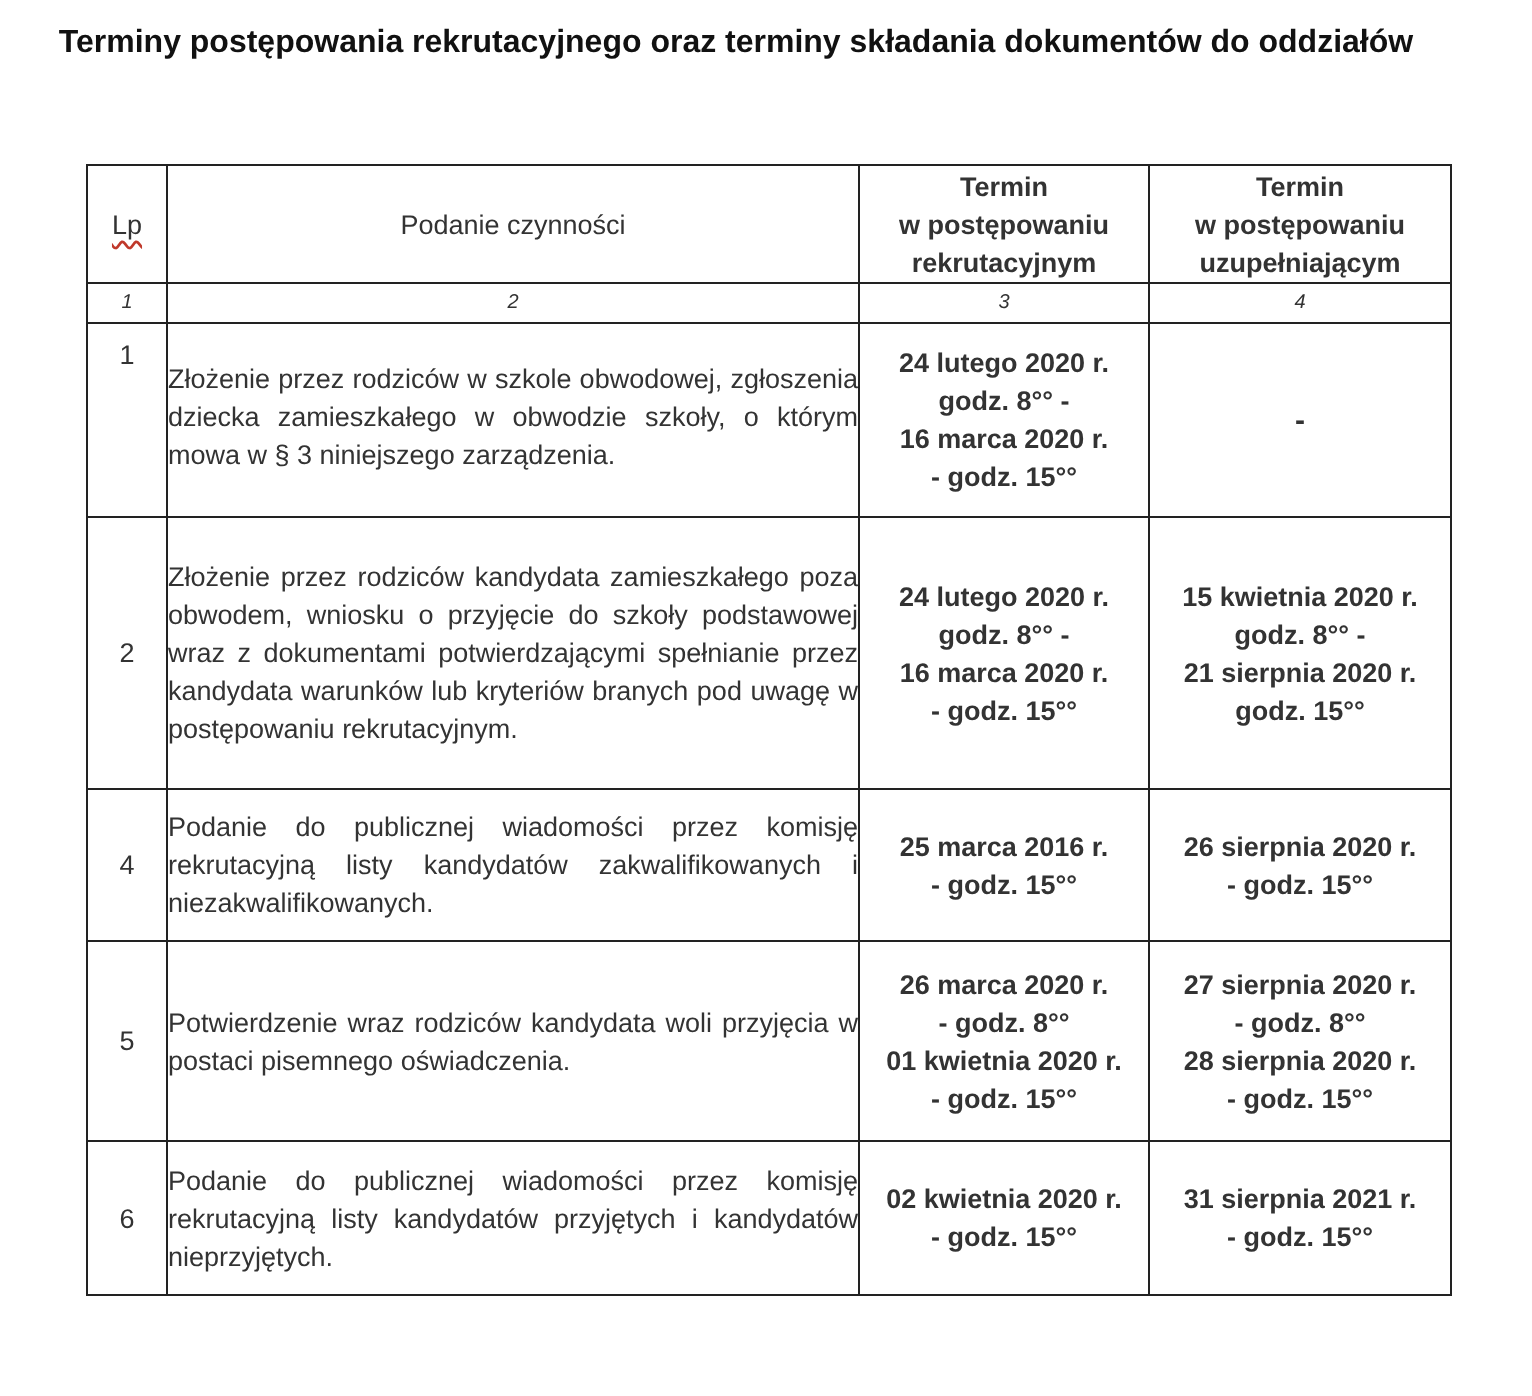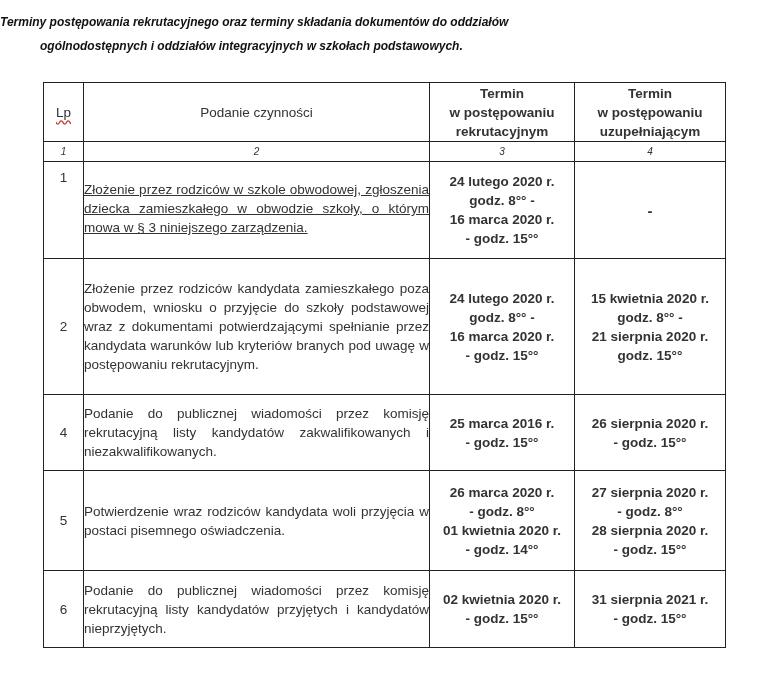--- a/index.html
+++ b/index.html
@@ -3,23 +3,22 @@
   <meta charset="utf-8">
   <style>
     html, body { margin: 0; padding: 0; background: #ffffff; }
     body {
       width: 766px; height: 698px; position: relative; overflow: hidden;
       font-family: "Liberation Sans", "DejaVu Sans", sans-serif;
       color: #2a2a2a;
     }
     .title {
       position: absolute; left: 0; top: 10px; width: 766px;
-      text-align: left; font-weight: bold; font-size: 12px; line-height: 24px;
+      text-align: center; font-weight: bold; font-size: 16px; line-height: 24px;
       color: #111;
-      font-style: italic;
     }
     .title .l1 { display: block; padding-right: 30px; }
     .title .l2 { display: block; padding-left: 40px; }
     table.grid {
       position: absolute; left: 43px; top: 82px;
       border-collapse: collapse; table-layout: fixed;
       width: 682px; font-size: 13.5px; line-height: 19px;
     }
     table.grid td {
       border: 1.3px solid #222; padding: 0; vertical-align: middle; color: #333;
@@ -29,35 +28,34 @@
     col.c-t1 { width: 145px; }
     col.c-t2 { width: 151px; }
     tr.hdr { height: 59px; }
     tr.hdr td { text-align: center; }
     tr.hdr td.lp span { text-decoration: underline wavy #c0392b; text-underline-offset: 3px; }
     tr.nums { height: 20px; }
     tr.nums td { text-align: center; font-style: italic; font-size: 10px; line-height: 12px; }
     td.num { text-align: center; }
     td.num.top { vertical-align: top; padding-top: 6px; }
     td.act { padding: 0 8px 0 9px; text-align: justify; }
-    td.act.top { vertical-align: top; padding-top: 18px; text-decoration: underline; }
+    td.act.top { vertical-align: top; padding-top: 18px; }
     td.date { text-align: center; white-space: pre-line; font-weight: bold; }
     tr.r1 { height: 97px; }
     tr.r2 { height: 136px; }
     tr.r4 { height: 76px; }
     tr.r5 { height: 100px; }
     tr.r6 { height: 77px; }
     .dash { font-weight: bold; font-size: 15px; }
   </style>
 </head>
 <body>
 
 <div class="title">
   <span class="l1">Terminy postępowania rekrutacyjnego oraz terminy składania dokumentów do oddziałów</span>
-  <span class="l2">ogólnodostępnych i oddziałów integracyjnych w szkołach podstawowych.</span>
 </div>
 
 <table class="grid">
   <colgroup>
     <col class="c-lp">
       <col class="c-act">
       <col class="c-t1">
       <col class="c-t2">
   </colgroup>
   <tbody>
@@ -105,21 +103,21 @@
 - godz. 15°°</td>
     <td class="date">26 sierpnia 2020 r.
 - godz. 15°°</td>
   </tr>
   <tr class="r5">
     <td class="num">5</td>
     <td class="act">Potwierdzenie wraz rodziców kandydata woli przyjęcia w postaci pisemnego oświadczenia.</td>
     <td class="date">26 marca 2020 r.
 - godz. 8°°
 01 kwietnia 2020 r.
-- godz. 14°°</td>
+- godz. 15°°</td>
     <td class="date">27 sierpnia 2020 r.
 - godz. 8°°
 28 sierpnia 2020 r.
 - godz. 15°°</td>
   </tr>
   <tr class="r6">
     <td class="num">6</td>
     <td class="act">Podanie do publicznej wiadomości przez komisję rekrutacyjną listy kandydatów przyjętych i kandydatów nieprzyjętych.</td>
     <td class="date">02 kwietnia 2020 r.
 - godz. 15°°</td>

